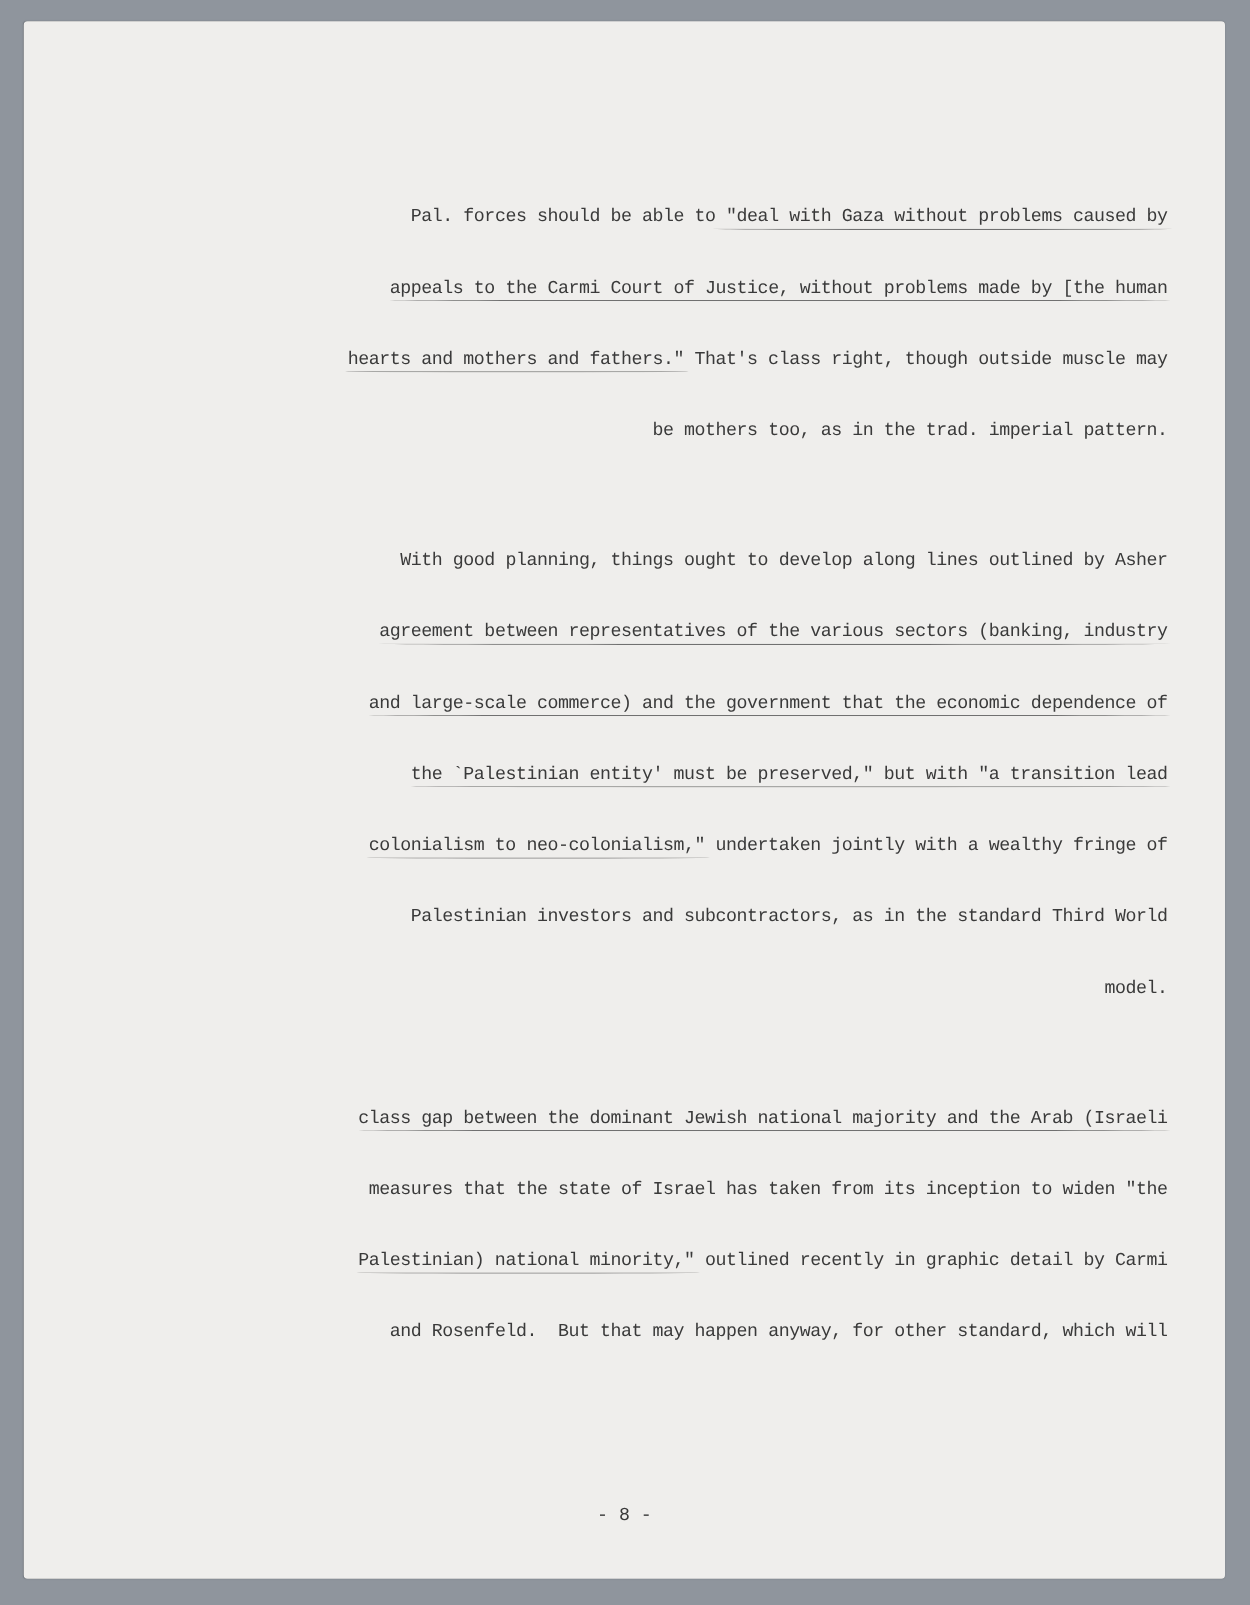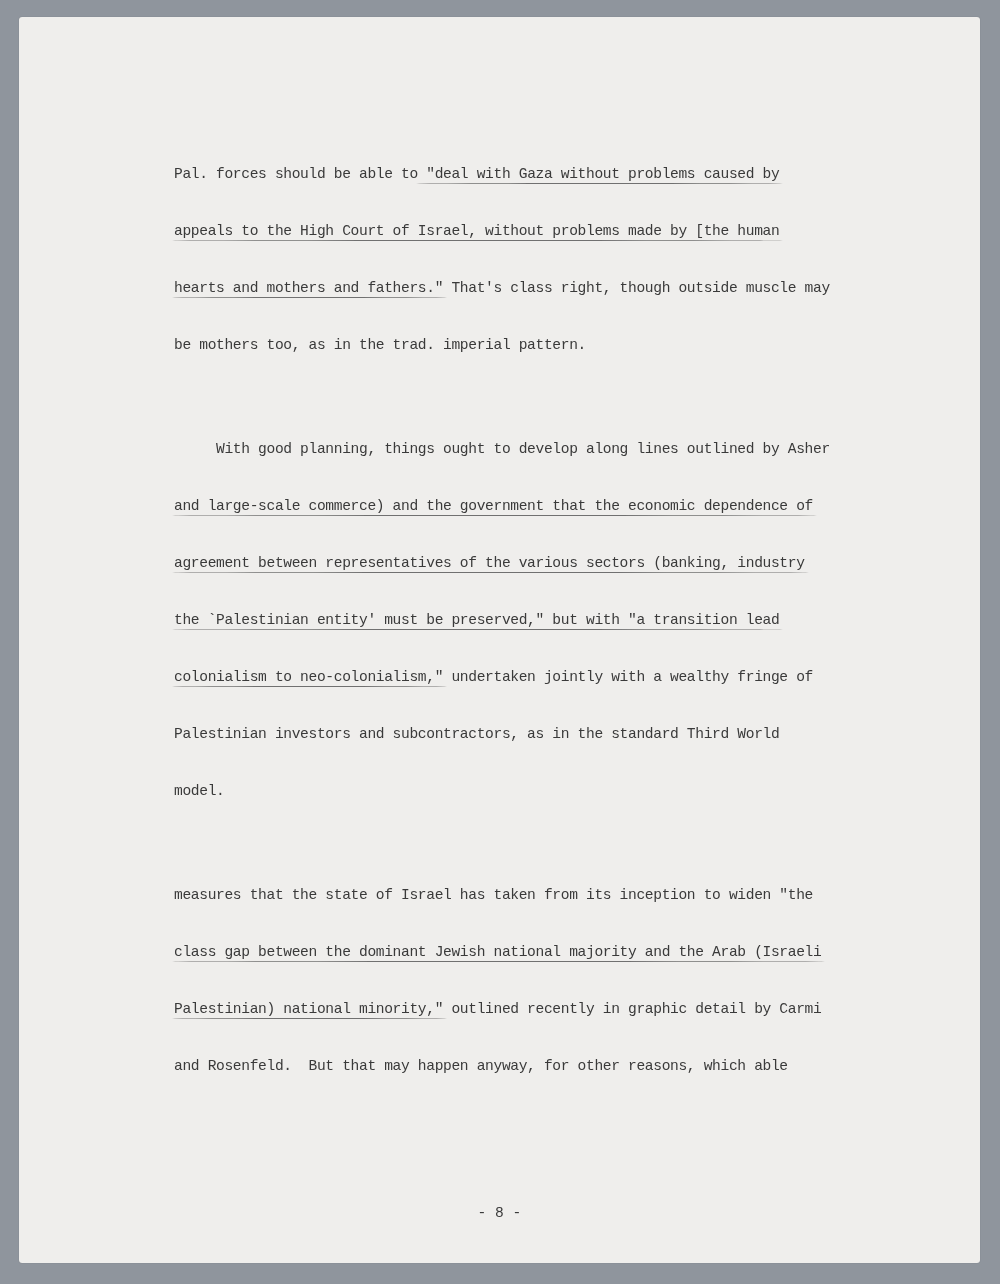--- a/index.html
+++ b/index.html
@@ -30,20 +30,21 @@
       width: 760px;
       font-family: "Liberation Mono", "DejaVu Sans Mono", monospace;
       font-size: 14.6px;
       line-height: 19px;
       color: #3a3a3a;
       letter-spacing: -0.35px;
     }
     .para {
       margin: 0 0 9px 0;
       white-space: pre;
+      text-align: right;
     }
     .line {
       display: block;
       position: relative;
     }
     .ul {
       position: relative;
     }
     .ul::after {
       content: "";
@@ -68,40 +69,40 @@
     }
   </style>
 </head>
 <body>
 
 <div class="page">
   <div class="body-text">
 
     <div class="para">
       <span class="line"><span>Pal. forces should be able to</span><span class="ul"> "deal with Gaza without problems caused by</span><span></span></span>
-      <span class="line"><span></span><span class="ul">appeals to the High Court of Israel, without problems made by [the human</span><span></span></span>
+      <span class="line"><span></span><span class="ul">appeals to the Carmi Court of Justice, without problems made by [the human</span><span></span></span>
       <span class="line"><span></span><span class="ul">hearts and mothers and fathers."</span><span> That's class right, though outside muscle may</span></span>
       <span class="line"><span>be mothers too, as in the trad. imperial pattern.</span><span></span></span>
     </div>
 
     <div class="para">
       <span class="line"><span>     With good planning, things ought to develop along lines outlined by Asher</span></span>
+      <span class="line"><span class="ul">agreement between representatives of the various sectors (banking, industry</span></span>
       <span class="line"><span class="ul">and large-scale commerce) and the government that the economic dependence of</span></span>
-      <span class="line"><span class="ul">agreement between representatives of the various sectors (banking, industry</span></span>
       <span class="line"><span class="ul">the `Palestinian entity' must be preserved," but with "a transition lead</span></span>
       <span class="line"><span class="ul">colonialism to neo-colonialism,"</span><span> undertaken jointly with a wealthy fringe of</span></span>
       <span class="line"><span>Palestinian investors and subcontractors, as in the standard Third World</span></span>
       <span class="line"><span>model.</span></span>
     </div>
 
     <div class="para">
+      <span class="line"><span class="ul">class gap between the dominant Jewish national majority and the Arab (Israeli</span></span>
       <span class="line"><span>measures that the state of Israel has taken from its inception to widen "the</span></span>
-      <span class="line"><span class="ul">class gap between the dominant Jewish national majority and the Arab (Israeli</span></span>
       <span class="line"><span class="ul">Palestinian) national minority,"</span><span> outlined recently in graphic detail by Carmi</span></span>
-      <span class="line"><span>and Rosenfeld.  But that may happen anyway, for other reasons, which able</span></span>
+      <span class="line"><span>and Rosenfeld.  But that may happen anyway, for other standard, which will</span></span>
       
       
       
       
       
     </div>
 
   </div>
 
   <div class="page-number">- 8 -</div>

